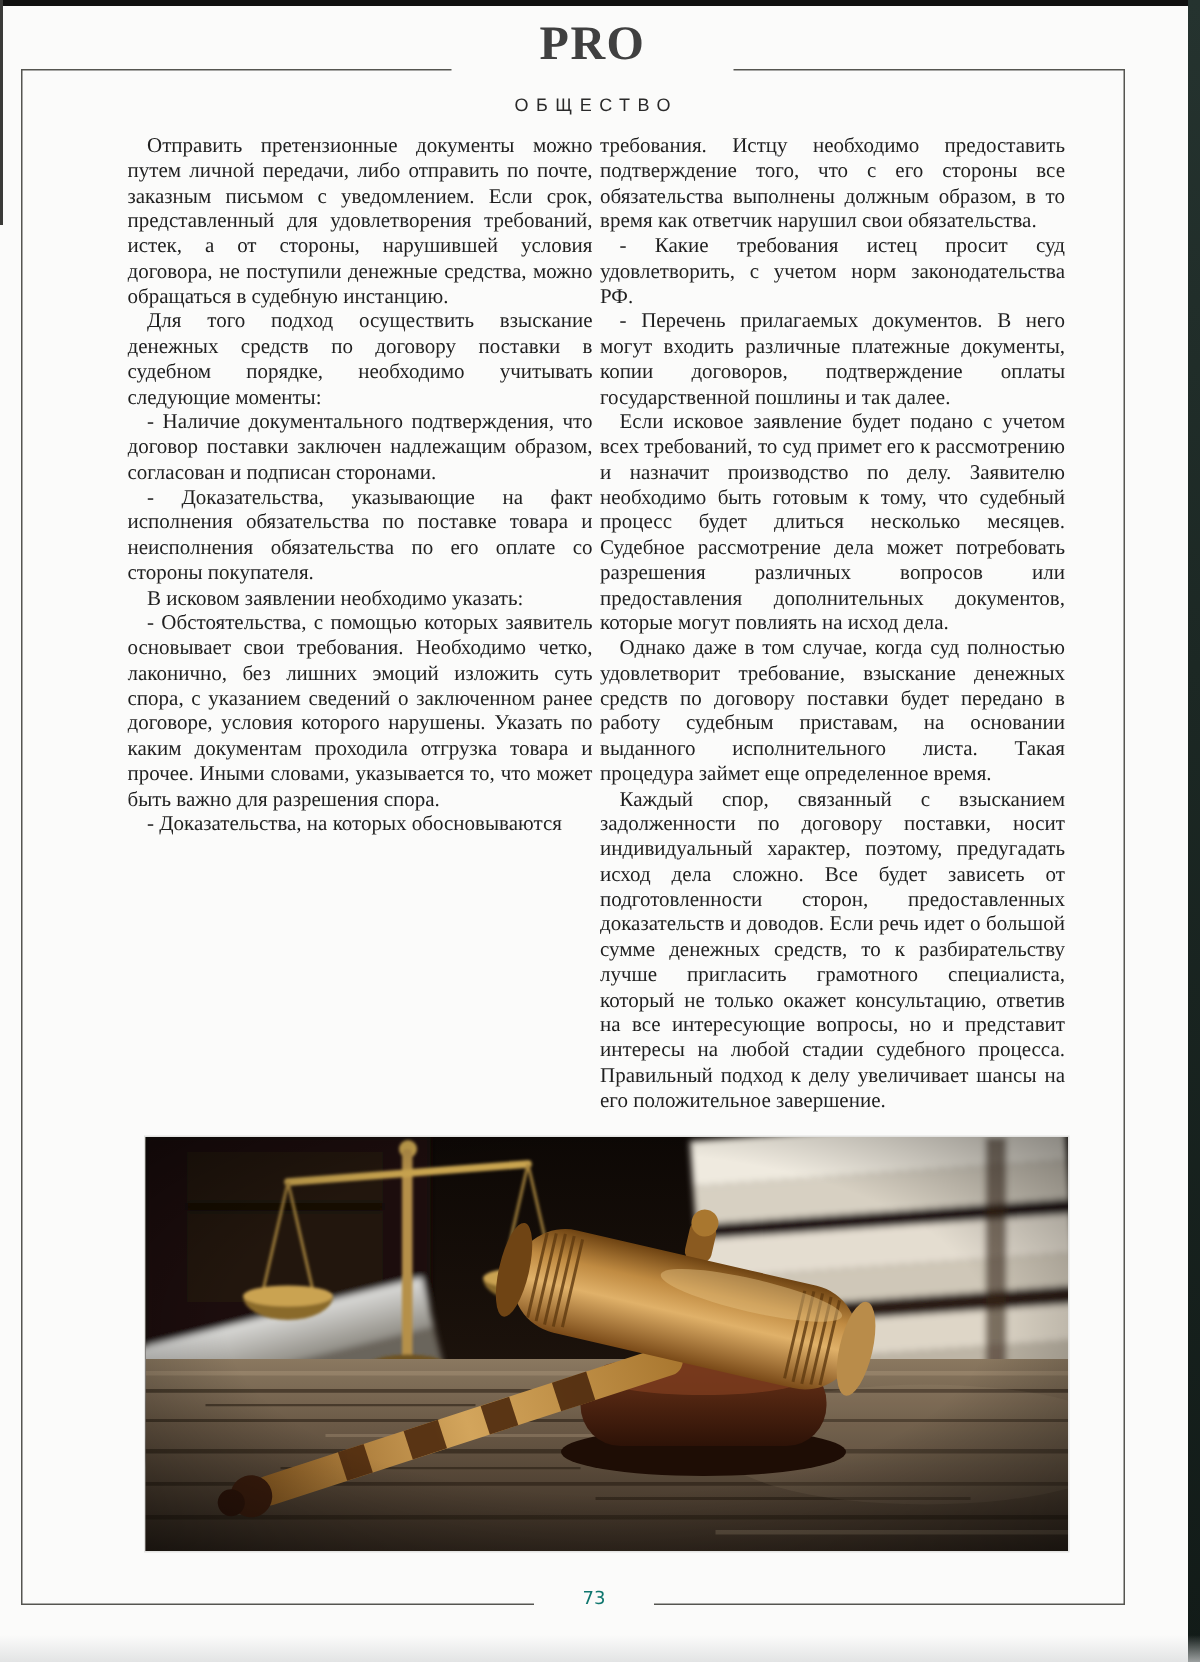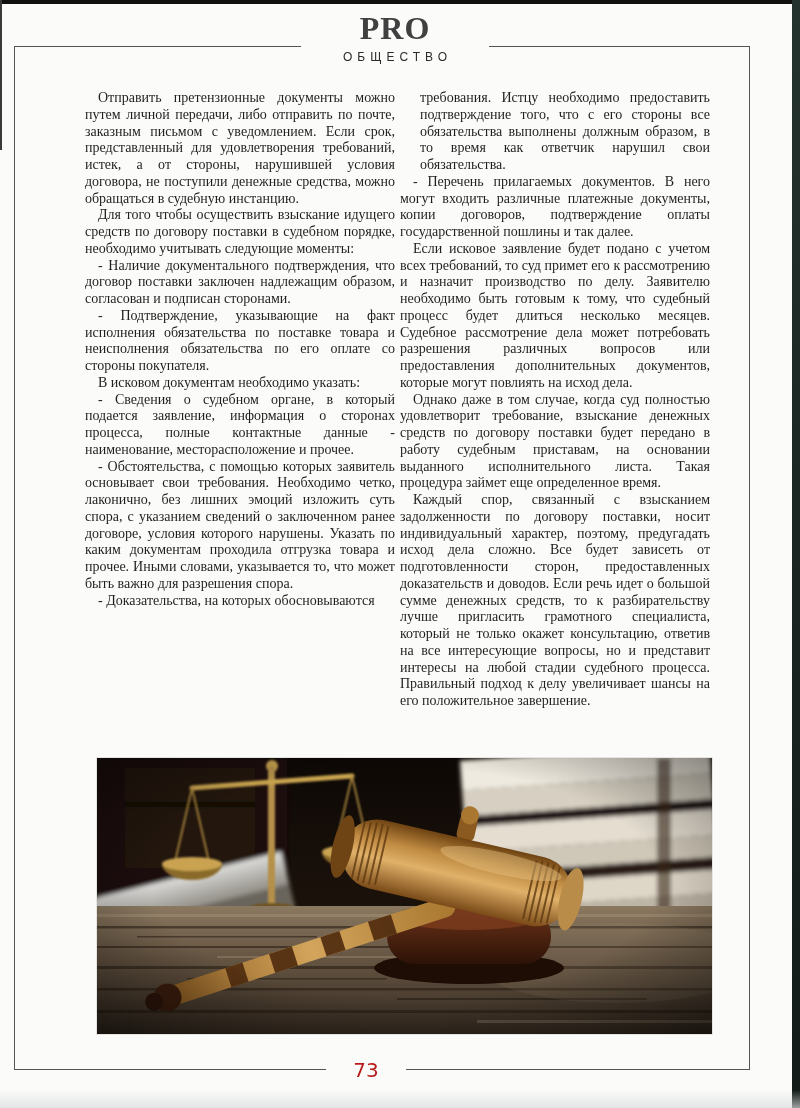--- a/index.html
+++ b/index.html
@@ -17,31 +17,31 @@
     background:linear-gradient(0deg,#d8dadb 0%,rgba(216,218,219,0) 100%);opacity:.7;}
   
   .frame{position:absolute;left:14px;top:46px;width:734px;height:1022px;
     border:1px solid #555550;}
   
   .masthead{position:absolute;left:301px;top:8px;width:160px;text-align:center;
     background:#fbfbfa;padding:0 14px;}
   .masthead .pro{font-family:Liberation Serif, serif;font-weight:bold;
     font-size:32px;line-height:40px;letter-spacing:1px;color:#404040;}
   .masthead .sub{font-family:"Liberation Sans","DejaVu Sans",sans-serif;
-    font-size:12px;letter-spacing:5px;color:#2a2a2a;margin-top:2px;text-indent:5px;}
-  
-  .pagenum{position:absolute;left:326px;top:1058px;width:80px;text-align:center;
-    background:#fbfbfa;font-family:"DejaVu Sans",sans-serif;font-size:20px;color:#b91c1c;}
+    font-size:12px;letter-spacing:5px;color:#2a2a2a;margin-top:15px;text-indent:5px;}
+  
+  .pagenum{position:absolute;left:356px;top:1058px;width:80px;text-align:center;
+    background:#fbfbfa;font-family:"DejaVu Sans",sans-serif;font-size:12px;color:#0f766e;}
   
   .col{position:absolute;top:90px;width:310px;height:660px;overflow:hidden;
     font-size:14px;line-height:16.75px;color:#1f1f1f;text-align:justify;}
   .col-left{left:85px;}
   .col-right{left:400px;}
   .col p{margin:0;text-indent:13px;}
-  .col p.no-indent{text-indent:0;margin-left:20px;}
+  .col p.no-indent{text-indent:0;}
   
   .photo{position:absolute;left:97px;top:758px;width:615px;height:276px;
     overflow:hidden;background:#15100b;box-shadow:0 0 0 1px #e4e4e2;}
   .photo svg{display:block;}
 </style>
 </head>
 <body>
 
 <div class="scan-top"></div>
 <div class="scan-right"></div>
@@ -50,30 +50,30 @@
 
 <div class="frame"></div>
 
 <div class="masthead">
   <div class="pro">PRO</div>
   <div class="sub">ОБЩЕСТВО</div>
 </div>
 
 <div class="col col-left">
     <p>Отправить претензионные документы можно путем личной передачи, либо отправить по почте, заказным письмом с уведомлением. Если срок, представленный для удовлетворения требований, истек, а от стороны, нарушившей условия договора, не поступили денежные средства, можно обращаться в судебную инстанцию.</p>
-    <p>Для того чтобы осуществить взыскание идущего средств по договору поставки в судебном порядке, необходимо учитывать следующие моменты:</p>
+    <p>Для того подход осуществить взыскание денежных средств по договору поставки в судебном порядке, необходимо учитывать следующие моменты:</p>
     <p>- Наличие документального подтверждения, что договор поставки заключен надлежащим образом, согласован и подписан сторонами.</p>
-    <p>- Подтверждение, указывающие на факт исполнения обязательства по поставке товара и неисполнения обязательства по его оплате со стороны покупателя.</p>
-    <p>В исковом документам необходимо указать:</p>
-    <p>- Сведения о судебном органе, в который подается заявление, информация о сторонах процесса, полные контактные данные - наименование, месторасположение и прочее.</p>
+    <p>- Доказательства, указывающие на факт исполнения обязательства по поставке товара и неисполнения обязательства по его оплате со стороны покупателя.</p>
+    <p>В исковом заявлении необходимо указать:</p>
     <p>- Обстоятельства, с помощью которых заявитель основывает свои требования. Необходимо четко, лаконично, без лишних эмоций изложить суть спора, с указанием сведений о заключенном ранее договоре, условия которого нарушены. Указать по каким документам проходила отгрузка товара и прочее. Иными словами, указывается то, что может быть важно для разрешения спора.</p>
     <p>- Доказательства, на которых обосновываются</p>
   </div>
 <div class="col col-right">
     <p class="no-indent">требования. Истцу необходимо предоставить подтверждение того, что с его стороны все обязательства выполнены должным образом, в то время как ответчик нарушил свои обязательства.</p>
+    <p>- Какие требования истец просит суд удовлетворить, с учетом норм законодательства РФ.</p>
     <p>- Перечень прилагаемых документов. В него могут входить различные платежные документы, копии договоров, подтверждение оплаты государственной пошлины и так далее.</p>
     <p>Если исковое заявление будет подано с учетом всех требований, то суд примет его к рассмотрению и назначит производство по делу. Заявителю необходимо быть готовым к тому, что судебный процесс будет длиться несколько месяцев. Судебное рассмотрение дела может потребовать разрешения различных вопросов или предоставления дополнительных документов, которые могут повлиять на исход дела.</p>
     <p>Однако даже в том случае, когда суд полностью удовлетворит требование, взыскание денежных средств по договору поставки будет передано в работу судебным приставам, на основании выданного исполнительного листа. Такая процедура займет еще определенное время.</p>
     <p>Каждый спор, связанный с взысканием задолженности по договору поставки, носит индивидуальный характер, поэтому, предугадать исход дела сложно. Все будет зависеть от подготовленности сторон, предоставленных доказательств и доводов. Если речь идет о большой сумме денежных средств, то к разбирательству лучше пригласить грамотного специалиста, который не только окажет консультацию, ответив на все интересующие вопросы, но и представит интересы на любой стадии судебного процесса. Правильный подход к делу увеличивает шансы на его положительное завершение.</p>
   </div>
 
 <div class="photo">
   <svg width="615" height="276" viewBox="0 0 615 276" xmlns="http://www.w3.org/2000/svg">
     <defs>
       <linearGradient id="bgG" x1="0" y1="0" x2="0" y2="1">

